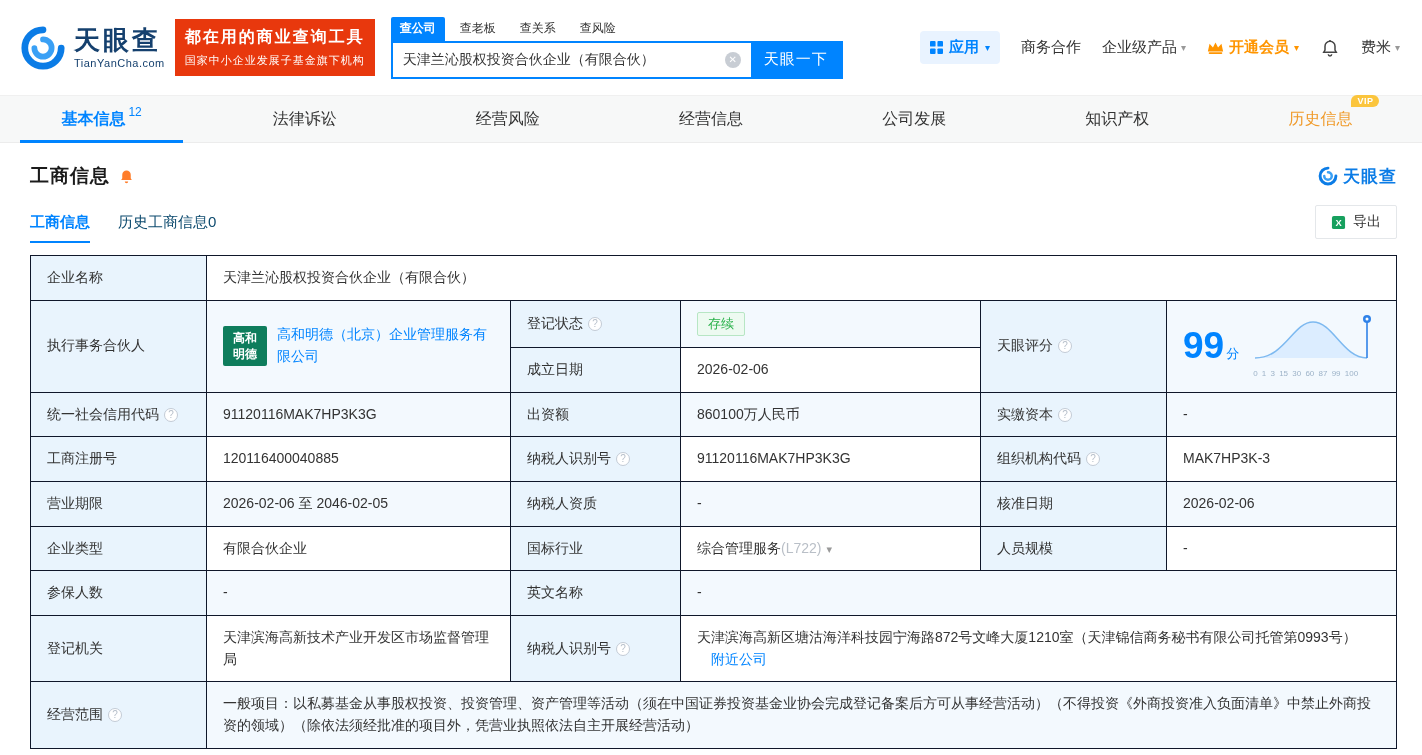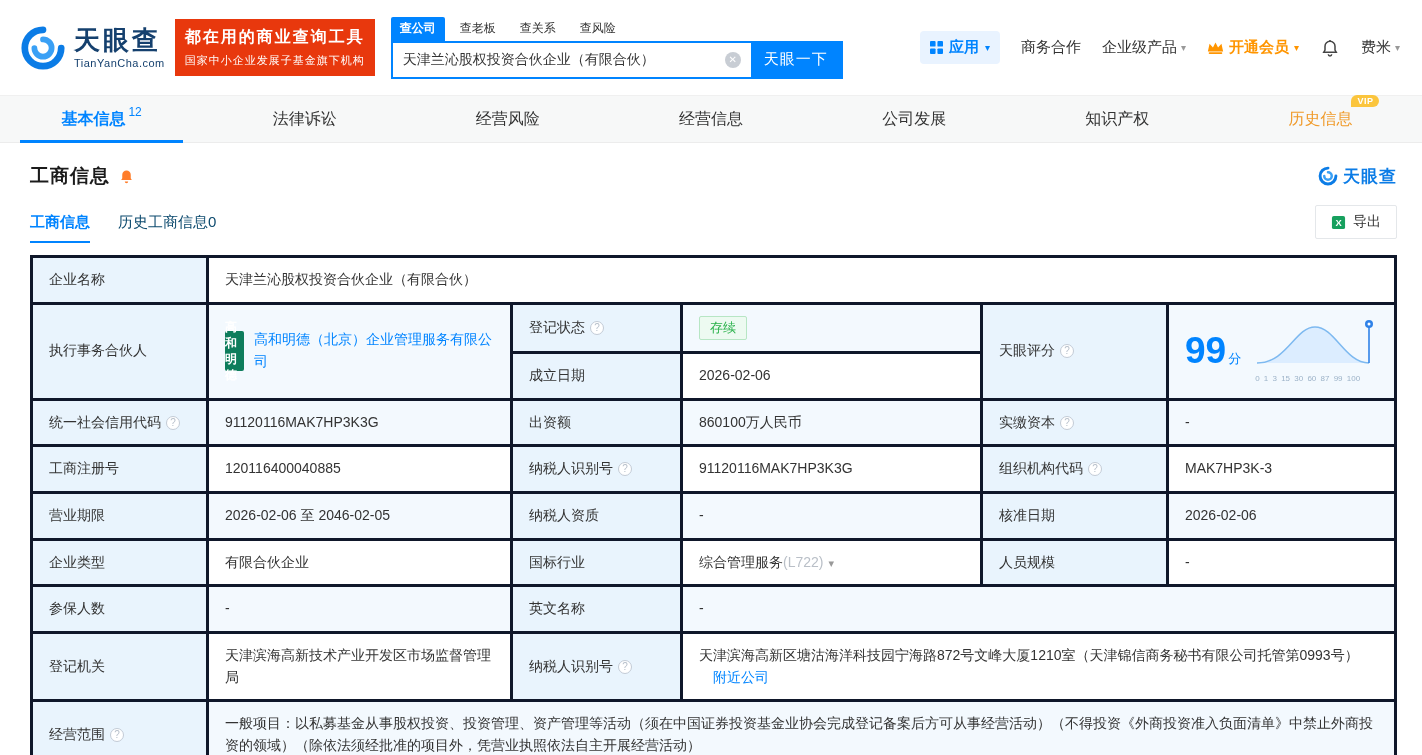--- a/index.html
+++ b/index.html
@@ -48,26 +48,26 @@
   .subscribe-bell{margin-left:8px;display:flex;cursor:pointer;}
   .watermark{margin-left:auto;display:flex;align-items:center;gap:5px;color:#0b7ce6;font-weight:bold;font-size:17px;letter-spacing:1px;}
   .subtab-row{display:flex;align-items:flex-end;margin-top:16px;}
   .subtab{font-size:15px;color:#0c4a6e;margin-right:28px;padding-bottom:11px;cursor:pointer;position:relative;}
   .subtab.active{color:#0084ff;font-weight:bold;}
   .subtab.active::after{content:"";position:absolute;left:0;right:0;bottom:0;height:2px;background:#0084ff;}
   .export-btn{margin-left:auto;margin-bottom:4px;display:flex;align-items:center;gap:7px;background:#fff;border:1px solid #e4e7ea;border-radius:2px;padding:7px 15px;font-size:14px;color:#333;cursor:pointer;font-family:inherit;}
 
   
   .info-table{width:100%;border-collapse:collapse;margin-top:12px;table-layout:fixed;font-size:14px;}
-  .info-table td{border:3px solid #0f172a;padding:11px 16px;vertical-align:middle;line-height:1.55;color:#333;word-break:break-all;background:#fff;}
+  .info-table td{border:1px solid #0f172a;padding:11px 16px;vertical-align:middle;line-height:1.55;color:#333;word-break:break-all;background:#fff;}
   .info-table td.lbl{background:#e9f4fd;}
   .info-table tr.tint td:not(.lbl){background:#f3f9fe;}
   .q{display:inline-block;width:14px;height:14px;border:1px solid #c3cbd6;border-radius:50%;color:#b6bfca;font-size:10px;line-height:12px;text-align:center;margin-left:5px;vertical-align:1px;cursor:pointer;background:#fff;}
   .partner-cell{display:flex;align-items:center;gap:10px;}
-  .partner-logo{width:19px;height:40px;background:#0e7d5c;color:#fff;font-size:12px;line-height:1.35;display:flex;flex-direction:column;align-items:center;justify-content:center;border-radius:2px;flex:none;font-weight:bold;}
+  .partner-logo{width:44px;height:40px;background:#0e7d5c;color:#fff;font-size:12px;line-height:1.35;display:flex;flex-direction:column;align-items:center;justify-content:center;border-radius:2px;flex:none;font-weight:bold;}
   .partner-link{color:#0084ff;cursor:pointer;text-decoration:none;}
   .status-badge{display:inline-block;padding:1px 10px;font-size:13px;color:#2bb24c;background:#edfaf1;border:1px solid #b7e6c4;border-radius:2px;}
   .score-inner{display:flex;align-items:center;gap:14px;}
   .score-num{font-size:37px;font-weight:bold;color:#0084ff;line-height:1;}
   .score-unit{font-size:13px;color:#0084ff;margin-left:2px;}
   .score-chart-box{width:122px;flex:none;}
   .score-axis{font-size:8px;color:#9db3c8;margin-top:1px;word-spacing:2px;white-space:nowrap;}
   .ind-code{color:#b9bfc7;}
   .ind-caret{color:#999;font-size:11px;margin-left:5px;cursor:pointer;}
   .nearby{color:#0084ff;margin-left:14px;cursor:pointer;white-space:nowrap;text-decoration:none;}

